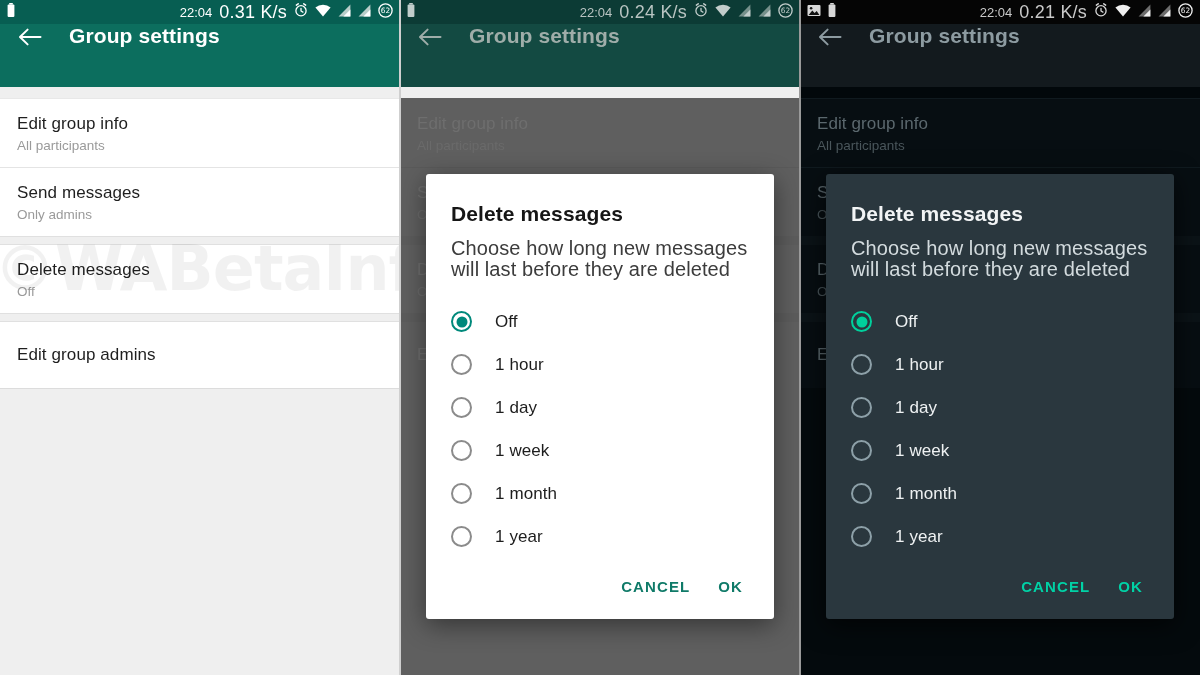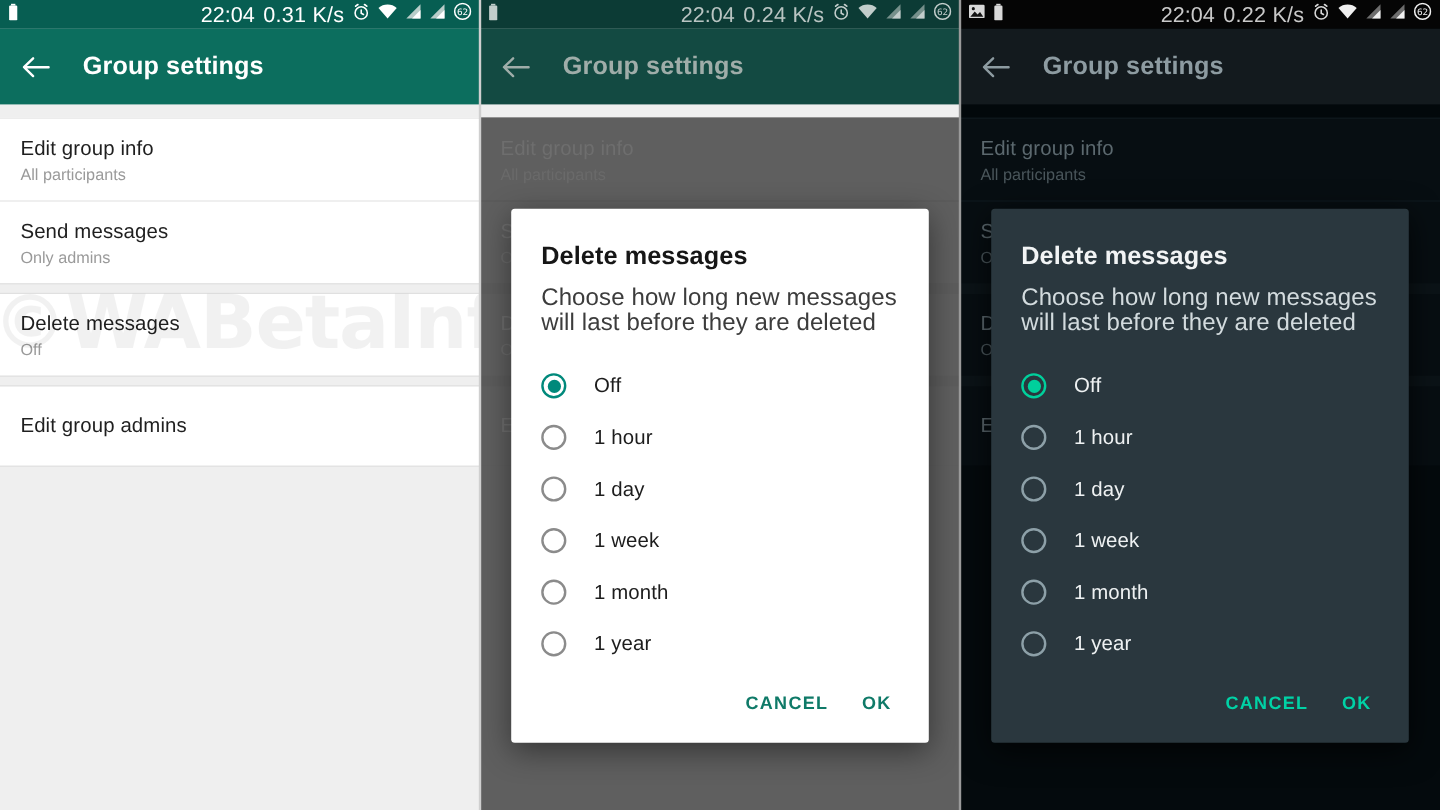--- a/index.html
+++ b/index.html
@@ -16,27 +16,27 @@
 
   
   .statusbar {
     position:relative; height:24px; width:100%;
     display:flex; align-items:center;
     padding:0 7px; z-index:4;
   }
   .sb-left { display:flex; align-items:center; gap:7px; }
   .sb-right { margin-left:auto; display:flex; align-items:center; gap:7px; }
   .sb-text { font-size:18px; letter-spacing:.2px; white-space:nowrap; }
-  .sb-time { font-size:18px; }
+  .sb-time { font-size:13px; }
   .ico { display:block; }
 
   
   .appbar {
     position:relative; height:63px; width:100%;
-    display:flex; align-items:center; gap:26px;
+    display:flex; align-items:flex-start; gap:26px;
     padding:0 17px; z-index:4;
   }
   .appbar-title { font-size:21px; font-weight:700; letter-spacing:.1px; }
   .backbtn { width:26px; height:26px; display:flex; align-items:center; justify-content:center; }
 
   
   .listwrap { position:relative; z-index:2;margin-top:11px; }
   .group { }
   .row { padding:14px 17px 12px 17px; position:relative; }
   .row-title { font-size:17px; line-height:22px; letter-spacing:.1px; }
@@ -363,21 +363,21 @@
         </span>
         <span class="ico">
           <svg width="8" height="14" viewBox="0 0 8 14">
               <rect x="2.2" y="0" width="3.6" height="1.6" fill="#d8d8d8"></rect>
               <rect x="0.6" y="1.6" width="6.8" height="12.4" rx="1" fill="#d8d8d8"></rect>
             </svg>
         </span>
       </div>
       <div class="sb-right">
         <span class="sb-time">22:04</span>
-        <span class="sb-text">0.22 K/s</span>
+        <span class="sb-text">0.21 K/s</span>
         <span class="ico">
           <svg width="14" height="14" viewBox="0 0 14 14">
               <circle cx="7" cy="7.8" r="5.1" fill="none" stroke="#d8d8d8" stroke-width="1.3"></circle>
               <path d="M7 5.3v2.7l1.9 1.1" stroke="#d8d8d8" stroke-width="1.3" fill="none" stroke-linecap="round"></path>
               <path d="M2.4 2.1L4.2 0.8M11.6 2.1L9.8 0.8" stroke="#d8d8d8" stroke-width="1.5" stroke-linecap="round"></path>
             </svg>
         </span>
         <span class="ico">
           <svg width="16" height="13" viewBox="0 0 16 13">
               <path d="M8 12.4 L0.4 3.6 A11.5 11.5 0 0 1 15.6 3.6 Z" fill="#f0f0f0"></path>

